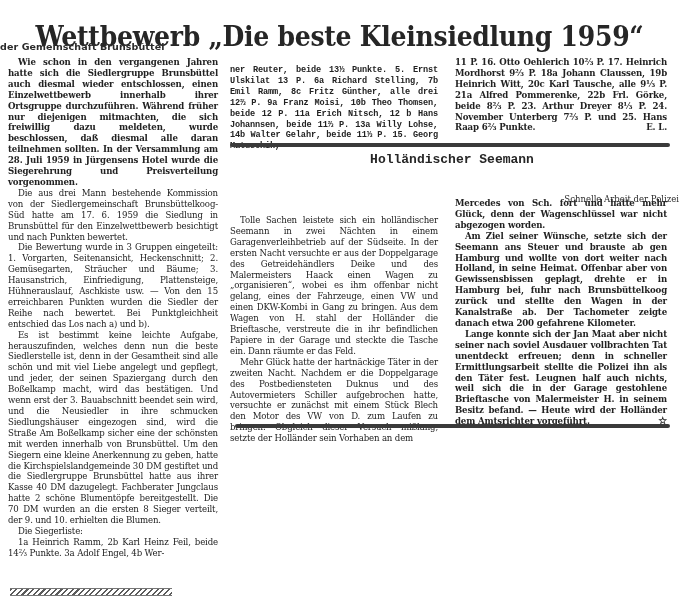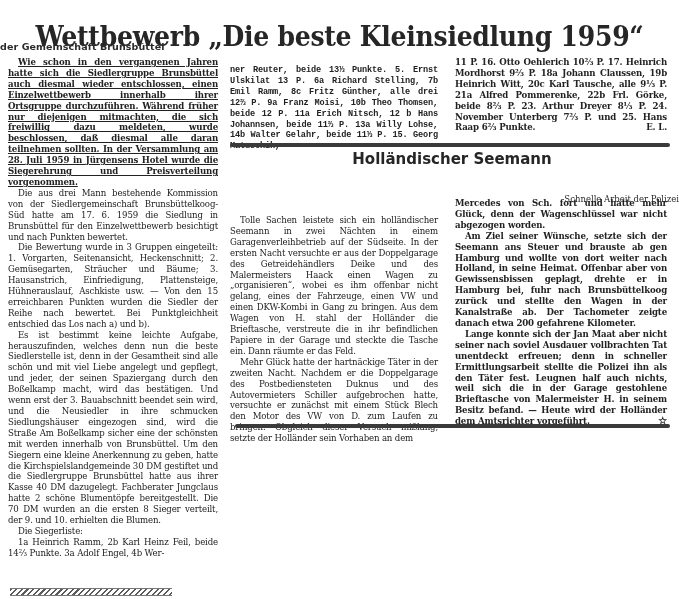--- a/index.html
+++ b/index.html
@@ -18,42 +18,42 @@
     position: absolute; left: 0; top: 41px; width: 657px; text-align: left;
     font-family: "DejaVu Sans", sans-serif; font-weight: bold; font-size: 9.5px;
     color: #2a2a2a; letter-spacing: 0.1px;
   }
   .col {
     position: absolute; font-family: "DejaVu Serif", serif;
     font-size: 8.6px; line-height: 10.9px; text-align: justify; color: #222;
     letter-spacing: -0.15px;
   }
   .col p { margin: 0; text-indent: 10px; hyphens: manual; }
-  .col p.bold { font-weight: bold; text-decoration: underline; }
+  .col p.bold { font-weight: bold; }
   .col p.noindent { text-indent: 0; }
   .col-1 { left: 8px; top: 57px; width: 210px; }
   .col-2 { left: 230px; top: 65px; width: 208px; font-weight: bold; font-family: Liberation Mono, monospace; }
   .col-3 { left: 455px; top: 57px; width: 212px; font-weight: bold; }
   .col-4 { left: 230px; top: 215px; width: 208px; font-weight: normal; }
   .col-5 { left: 455px; top: 198px; width: 212px; font-weight: bold; }
   .rule {
     position: absolute; height: 4px; background: #3a3a3a; border-radius: 2px;
   }
   .rule-top { left: 230px; top: 143px; width: 440px; }
   .rule-bottom { left: 235px; top: 424px; width: 435px; }
   .braid {
     position: absolute; left: 10px; top: 588px; width: 162px; height: 6px;
     background: repeating-linear-gradient(135deg, #333 0 1.5px, transparent 1.5px 4px);
     border-top: 1px solid #555; border-bottom: 1px solid #555; opacity: 0.8;
   }
   .headline-2 {
     position: absolute; left: 225px; top: 150px; width: 454px; text-align: center;
     font-family: "DejaVu Sans", sans-serif; font-weight: bold; color: #262626;
   }
-  .headline-2 .line1 { display: block; font-size: 15px; line-height: 19px; }
+  .headline-2 .line1 { display: block; font-size: 13px; line-height: 19px; font-family: Liberation Mono, monospace; }
   .headline-2 .line2 { display: block; font-size: 19px; line-height: 21px; letter-spacing: -0.4px; }
   .kicker-2 {
     position: absolute; left: 225px; top: 194px; width: 454px; text-align: right;
     font-family: "DejaVu Serif", serif; font-weight: normal; font-size: 8.5px; color: #2a2a2a;
   }
   .signature { float: right; }
   .star { float: right; font-size: 10px; }
 </style>
 </head>
 <body>

